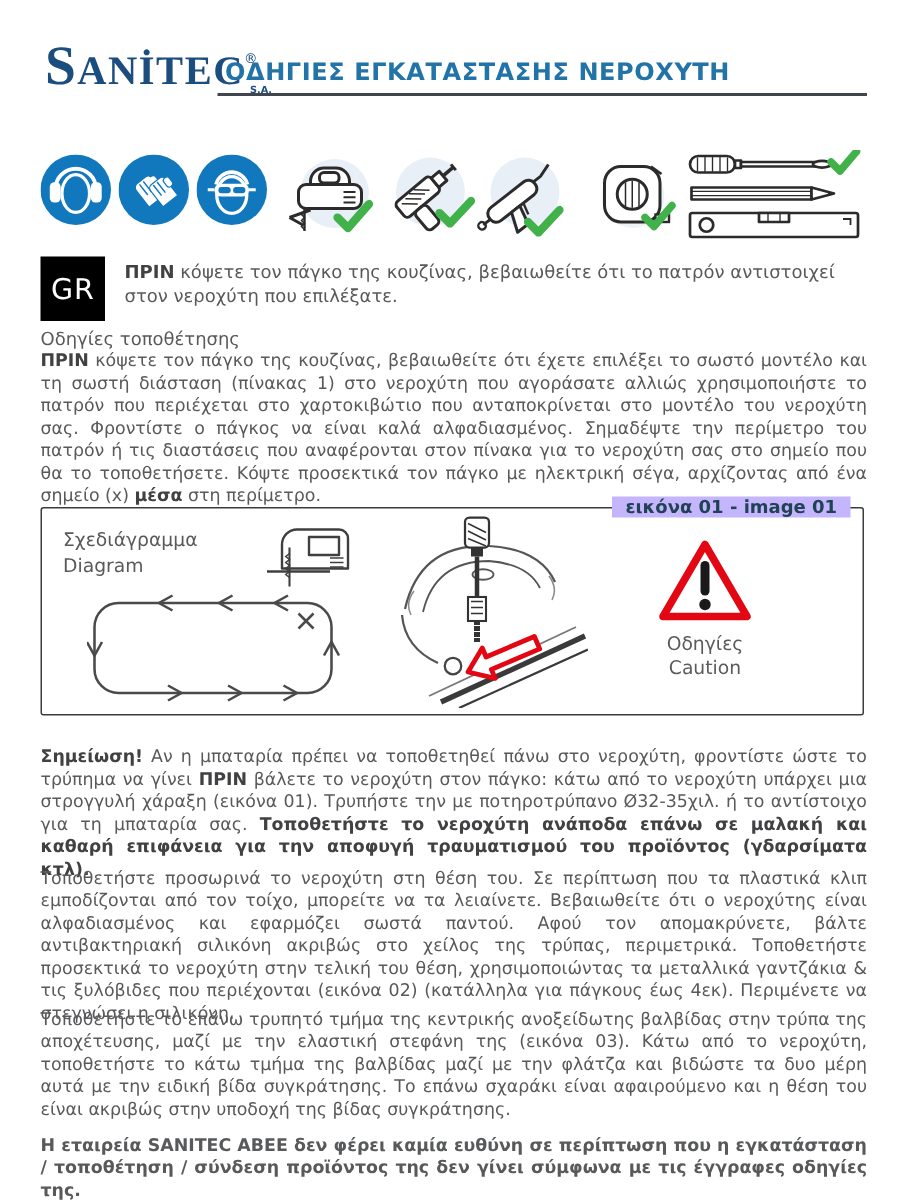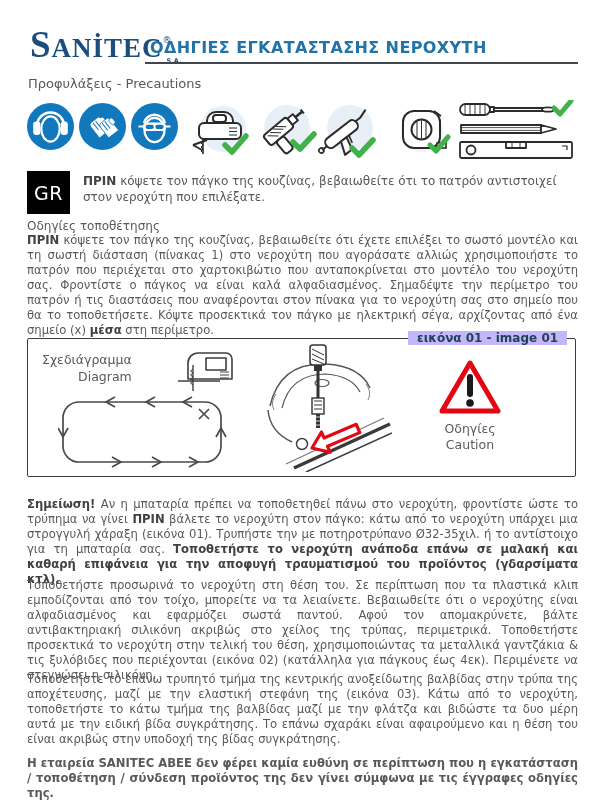--- a/index.html
+++ b/index.html
@@ -20,36 +20,35 @@
   .gr-box{left:27px;top:171px;width:43px;height:43px;background:#000000;color:#fff;
           display:flex;align-items:center;justify-content:center;font-size:19px;letter-spacing:.5px;}
   .gr-text{left:83px;top:173px;width:494px;font-size:12px;line-height:16px;}
   .sec-h{left:27px;top:219px;font-size:12px;}
   .para{width:551px;font-size:11.6px;line-height:15px;text-align:justify;}
   .para b, .gr-text b{color:#414042;}
   
   .fig-box{left:27px;top:338px;width:547px;height:137px;border:1.7px solid #3c3c3e;border-radius:2px;}
   .fig-caption{left:408px;top:331px;background:#c4b5fd;padding:0 9px;font-weight:700;
                color:#1f4254;font-size:12px;z-index:3;}
-  .diagram-label{left:42px;top:351px;font-size:12.5px;line-height:17px;color:#58595b;text-align:right;}
+  .diagram-label{left:42px;top:351px;font-size:12.5px;line-height:17px;color:#58595b;}
   .caution-text{left:406px;top:421px;width:128px;text-align:center;font-size:12.5px;line-height:16px;color:#5a5b5d;}
   .footer{color:#58595b;font-weight:bold;}
 </style>
 </head>
 <body>
 
 <div class="page">
 
   <div class="abs" style="left:30px;top:26px;">
     <span class="logo-main">SANİTEC</span><span class="logo-reg">®</span><span class="logo-sa">S.A.</span>
   </div>
   <div class="abs doc-title">ΟΔΗΓΙΕΣ ΕΓΚΑΤΑΣΤΑΣΗΣ ΝΕΡΟΧΥΤΗ</div>
   <div class="abs header-line"></div>
 
-  <div class="abs precautions-h">Προφυλάξεις - Precautions</div>
 
   <svg class="abs" style="left:27px;top:103px" width="47" height="47" viewBox="0 0 47 47">
     <circle cx="23.5" cy="23.5" r="23.5" fill="#1278be"></circle>
     <path d="M10,23 a13.5,13.5 0 0 1 27,0" fill="none" stroke="#fff" stroke-width="2.6"></path>
     <ellipse cx="23.5" cy="26" rx="9.2" ry="12.6" fill="none" stroke="#fff" stroke-width="2.2"></ellipse>
     <rect x="6.2" y="18.5" width="7.2" height="13.5" rx="3" fill="#fff"></rect>
     <rect x="33.6" y="18.5" width="7.2" height="13.5" rx="3" fill="#fff"></rect>
   </svg>
 
   <svg class="abs" style="left:79px;top:103px" width="47" height="47" viewBox="0 0 47 47">

